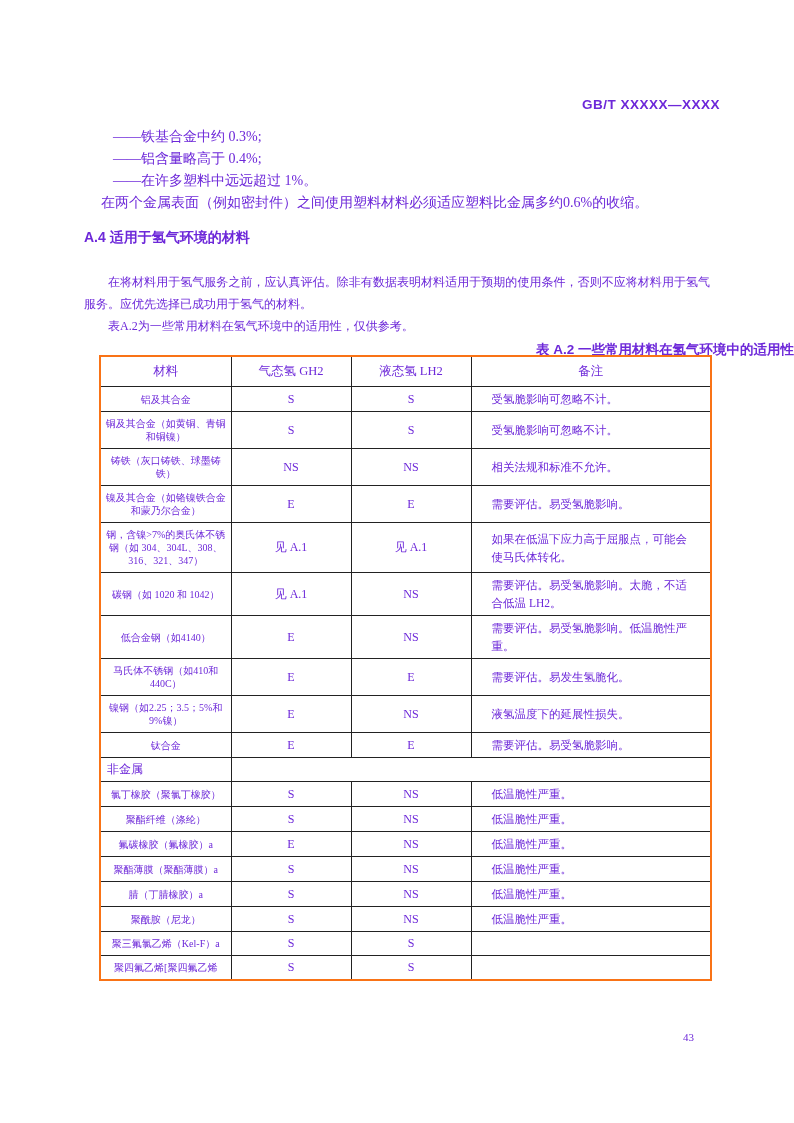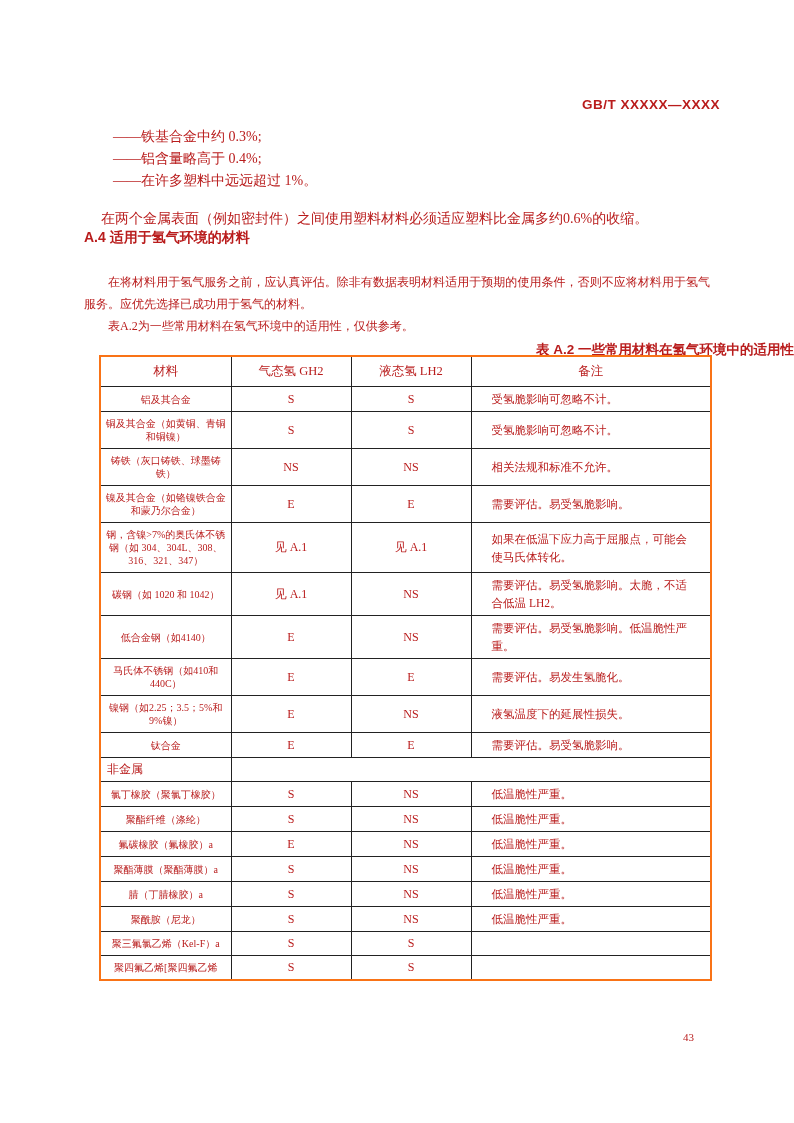--- a/index.html
+++ b/index.html
@@ -2,34 +2,34 @@
 <html><head>
 <meta charset="utf-8">
 <style>
   html,body{margin:0;padding:0;background:#ffffff;}
   .page{
     position:relative;
     width:794px;height:1123px;
     background:#fff;
     overflow:hidden;
     font-family:"Liberation Serif","DejaVu Serif",serif;
-    color:#b91c1c;
+    color:#6d28d9;
   }
   .hdr{
     position:absolute;top:97px;right:74px;
     font-family:"Liberation Sans","DejaVu Sans",sans-serif;
     font-weight:700;font-size:13.5px;letter-spacing:.5px;
   }
   .intro{
     position:absolute;top:126px;left:84px;right:84px;
     font-size:14px;line-height:22px;
   }
   .intro p{margin:0;}
   .intro p.dash{margin-left:29px;}
-  .intro p.closing{text-indent:17px;margin-top:16px;}
+  .intro p.closing{text-indent:17px;}
   .sec-heading{
     position:absolute;top:229px;left:84px;right:84px;
     font-family:"Liberation Sans","DejaVu Sans",sans-serif;
     font-weight:700;font-size:14px;margin:0;
   }
   .bodytext{
     position:absolute;top:271px;left:84px;right:84px;
     font-size:12px;line-height:22px;
   }
   .bodytext p{margin:0;text-indent:2em;text-align:justify;}

